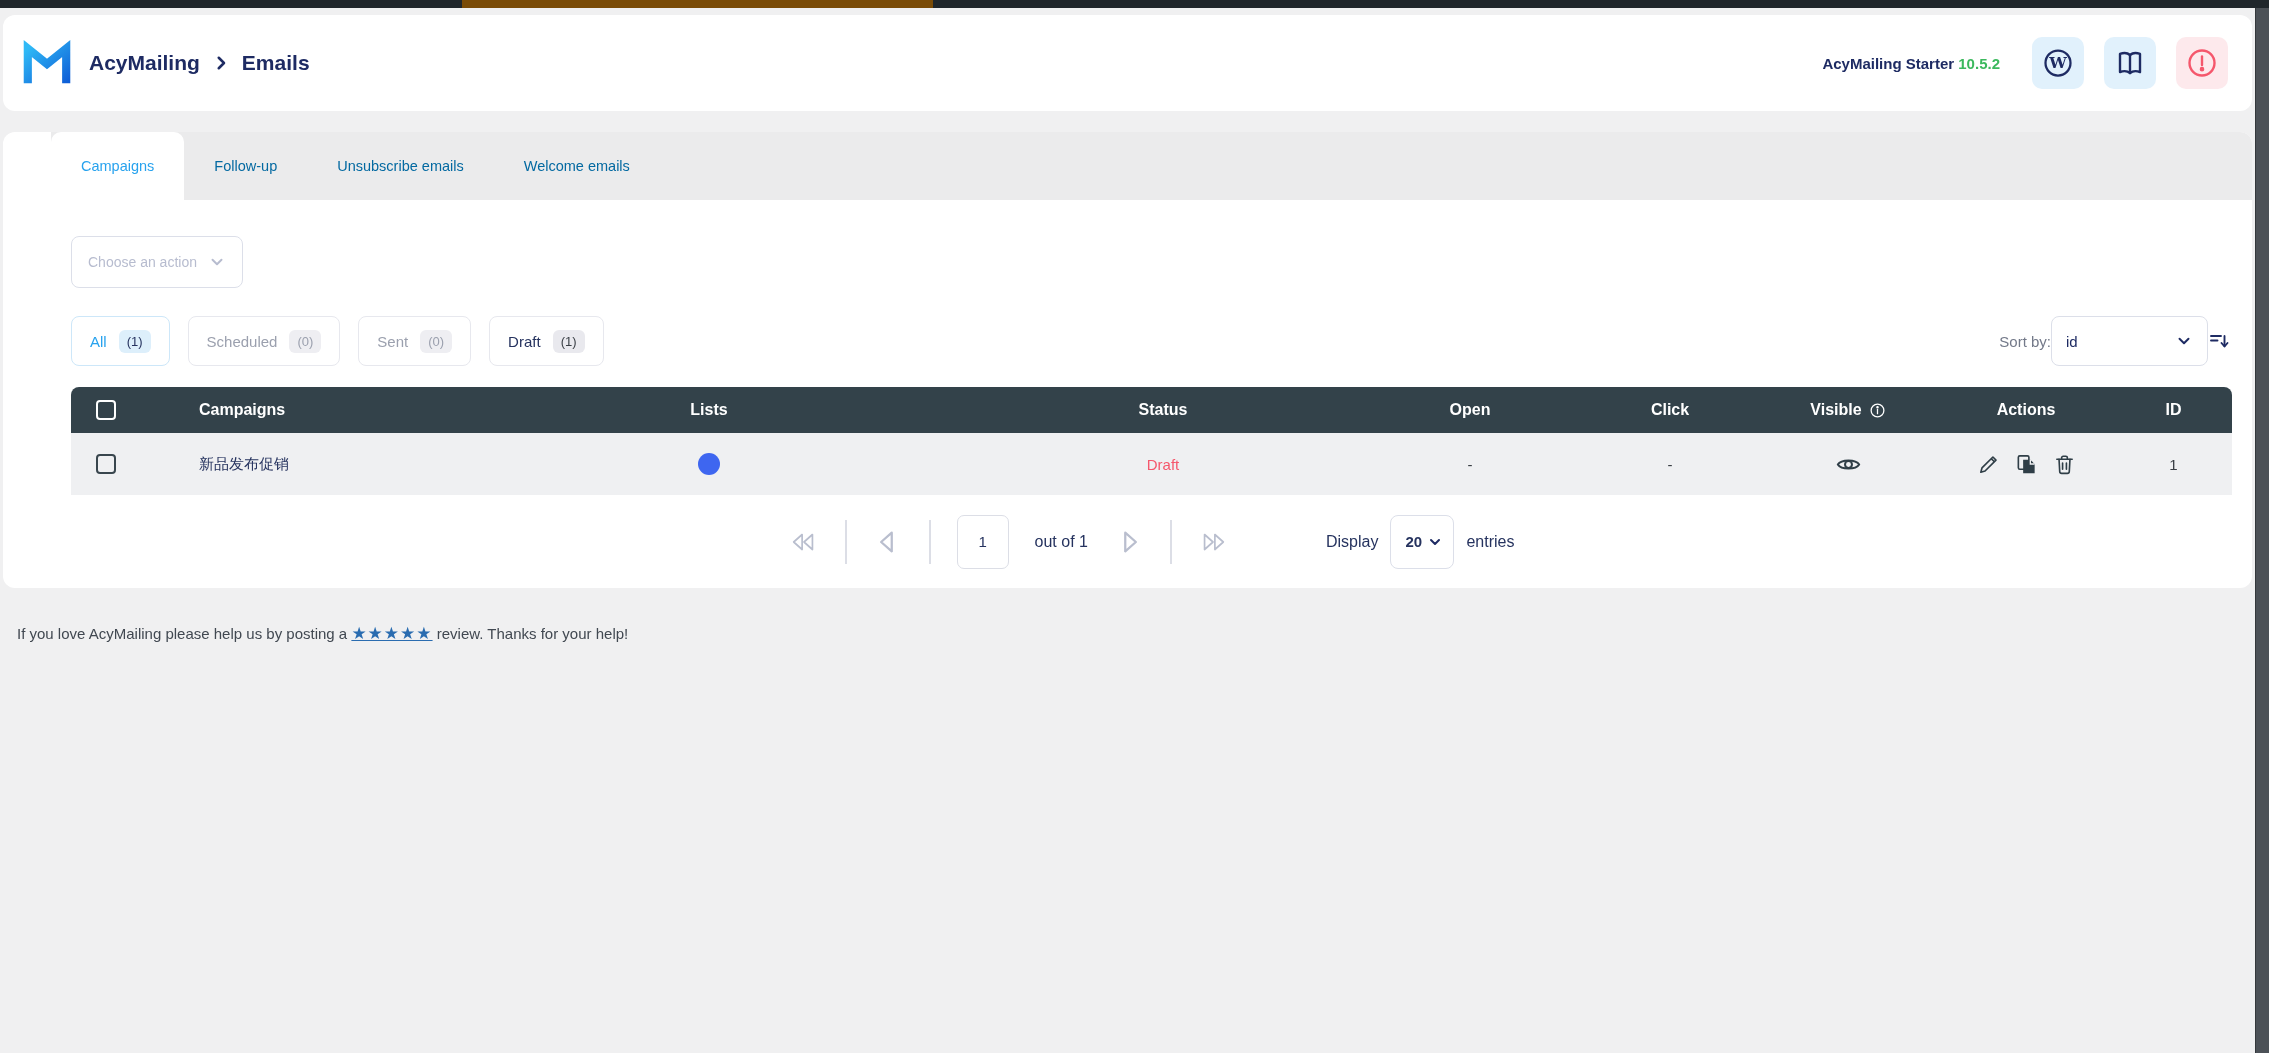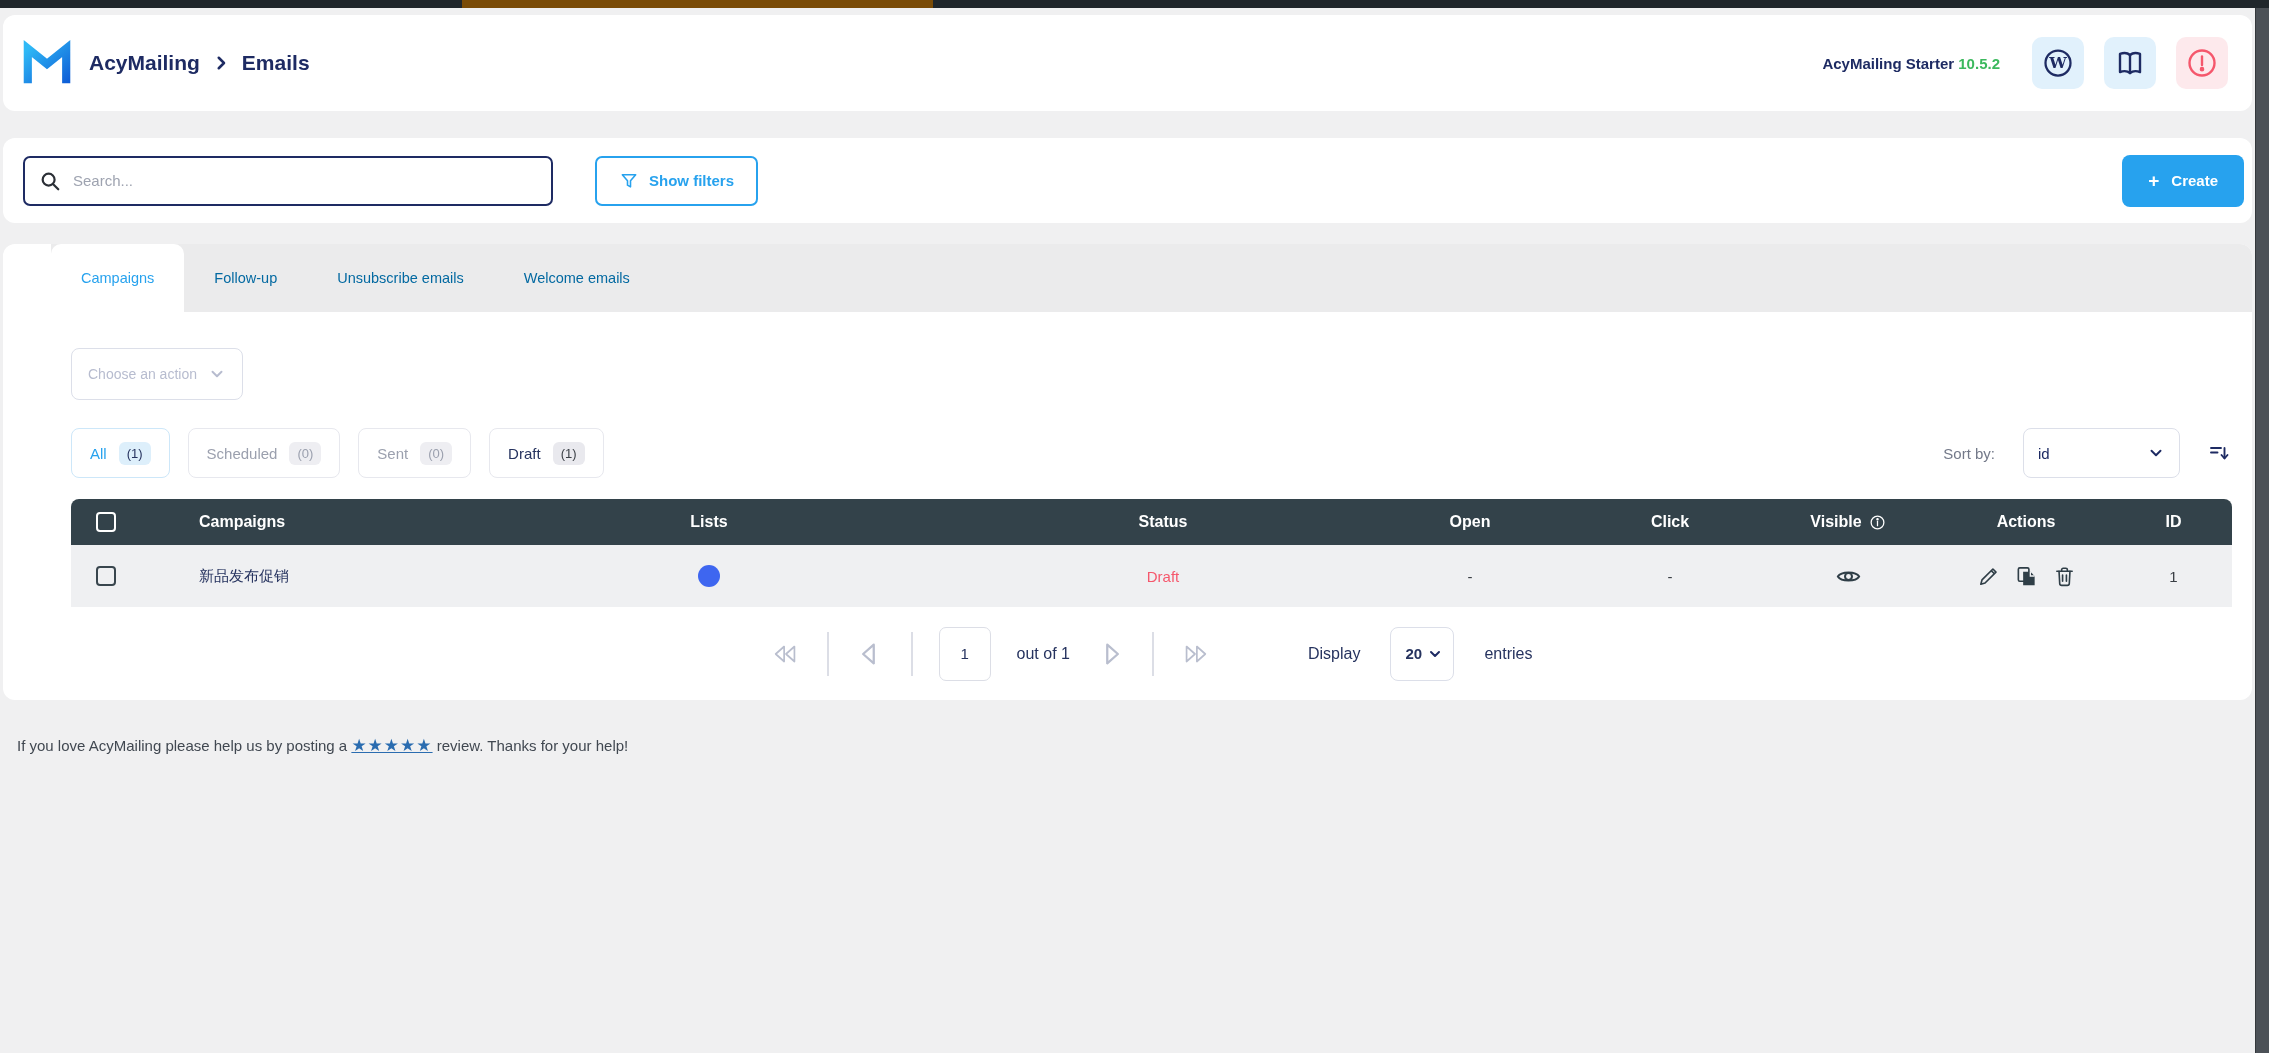--- a/index.html
+++ b/index.html
@@ -64,21 +64,21 @@
   .filters{display:flex;gap:18px;}
   .fbtn{height:50px;padding:0 18px;border-radius:8px;background:#fff;border:1px solid #e7e8ee;display:flex;align-items:center;gap:12px;font-size:15px;cursor:pointer;font-family:"Liberation Sans",sans-serif;}
   .fbtn .badge{font-size:13px;padding:4px 8px;border-radius:6px;background:#eeeef2;color:#9ba0ae;}
   .fbtn.active{border-color:#cde7f9;}
   .fbtn.active .lbl{color:var(--accent-blue);font-weight:normal;}
   .fbtn.active .badge{background:#ddeffb;color:#26335f;}
   .fbtn.muted .lbl{color:#9ba0ae;}
   .fbtn.dark .lbl{color:#26335f;}
   .fbtn.dark .badge{background:#e9e9ee;color:#3a3f45;}
 
-  .sort{display:flex;align-items:center;gap:28px;}
+  .sort{display:flex;align-items:center;gap:0;}
   .sort .sort-label{font-size:15px;color:#737989;}
   .sort-select{width:157px;height:50px;padding:0 14px;font-size:15px;color:var(--brand-navy);}
   .sort-select svg{stroke:#1e2b63;}
   .sort-dir{background:none;border:none;cursor:pointer;display:flex;align-items:center;}
   .sort-dir svg{width:24px;height:24px;stroke:#1e2b63;}
 
   
   .table{margin-top:21px;}
   .trow{display:grid;grid-template-columns:70px 310px 516px 392px 222px 178px 178px 178px 1fr;align-items:center;}
   .thead{background:var(--table-header-bg);color:#fff;height:46px;border-radius:8px 8px 0 0;font-size:16px;font-weight:bold;}
@@ -100,21 +100,21 @@
   .act-btn svg{width:23px;height:23px;}
   .id-cell{text-align:center;color:#3a3f45;}
 
   
   .pagination{height:93px;display:flex;align-items:center;justify-content:center;gap:26px;}
   .pg-ico{background:none;border:none;cursor:pointer;display:flex;padding:0;}
   .pg-ico svg{width:30px;height:30px;stroke:#b9bece;fill:none;}
   .pg-sep{width:2px;height:44px;background:#dcdee6;}
   .pg-input{width:52px;height:54px;border:1px solid #dcdee6;border-radius:7px;text-align:center;font-size:15px;color:#26335f;outline:none;font-family:"Liberation Sans",sans-serif;}
   .pg-text{font-size:16px;color:#26335f;}
-  .display-group{display:flex;align-items:center;gap:30px;margin-left:72px;}
+  .display-group{display:flex;align-items:center;gap:12px;margin-left:72px;}
   .entries-select{width:64px;height:54px;padding:0 10px 0 14px;font-size:15px;color:#26335f;font-weight:bold;border-radius:8px;}
   .entries-select svg{stroke:#1e2b63;width:16px;height:16px;}
 
   
   .footer{margin-top:35px;padding-left:14px;font-size:15px;color:#414851;}
   .stars-link{color:var(--star-blue);text-decoration:underline;font-size:17px;letter-spacing:1px;cursor:pointer;}
 </style>
 </head>
 <body>
 
@@ -161,39 +161,20 @@
       <button class="iconbtn red">
         <svg viewBox="0 0 24 24" fill="none" stroke="currentColor" stroke-width="1.9" stroke-linecap="round">
             <circle cx="12" cy="12" r="10"></circle>
             <line x1="12" y1="6.8" x2="12" y2="13.6"></line>
             <circle cx="12" cy="16.9" r="0.9" fill="currentColor"></circle>
           </svg>
       </button>
     </div>
   </header>
 
-  <section class="card search-card">
-    <div class="searchbox">
-      <svg viewBox="0 0 24 24" fill="none" stroke-width="2.4" stroke-linecap="round">
-          <circle cx="10.5" cy="10.5" r="6.5"></circle>
-          <line x1="15.5" y1="15.5" x2="21" y2="21"></line>
-        </svg>
-      <input type="text" placeholder="Search..." style="">
-    </div>
-    <button class="btn-filters">
-      <svg viewBox="0 0 24 24" fill="none" stroke-width="1.9" stroke-linejoin="round" stroke-linecap="round">
-          <path d="M4 4.5 H20 L13.8 11.8 V19 L10.2 17 V11.8 Z"></path>
-        </svg>
-      <span>Show filters</span>
-    </button>
-    <button class="btn-create">
-      <span class="plus">+</span>
-      <span>Create</span>
-    </button>
-  </section>
 
   <section class="content-card">
     <div class="tabstrip">
       <div class="tab active">
           <span>Campaigns</span>
         </div>
       <div class="tab">
           <span>Follow-up</span>
         </div>
       <div class="tab">

